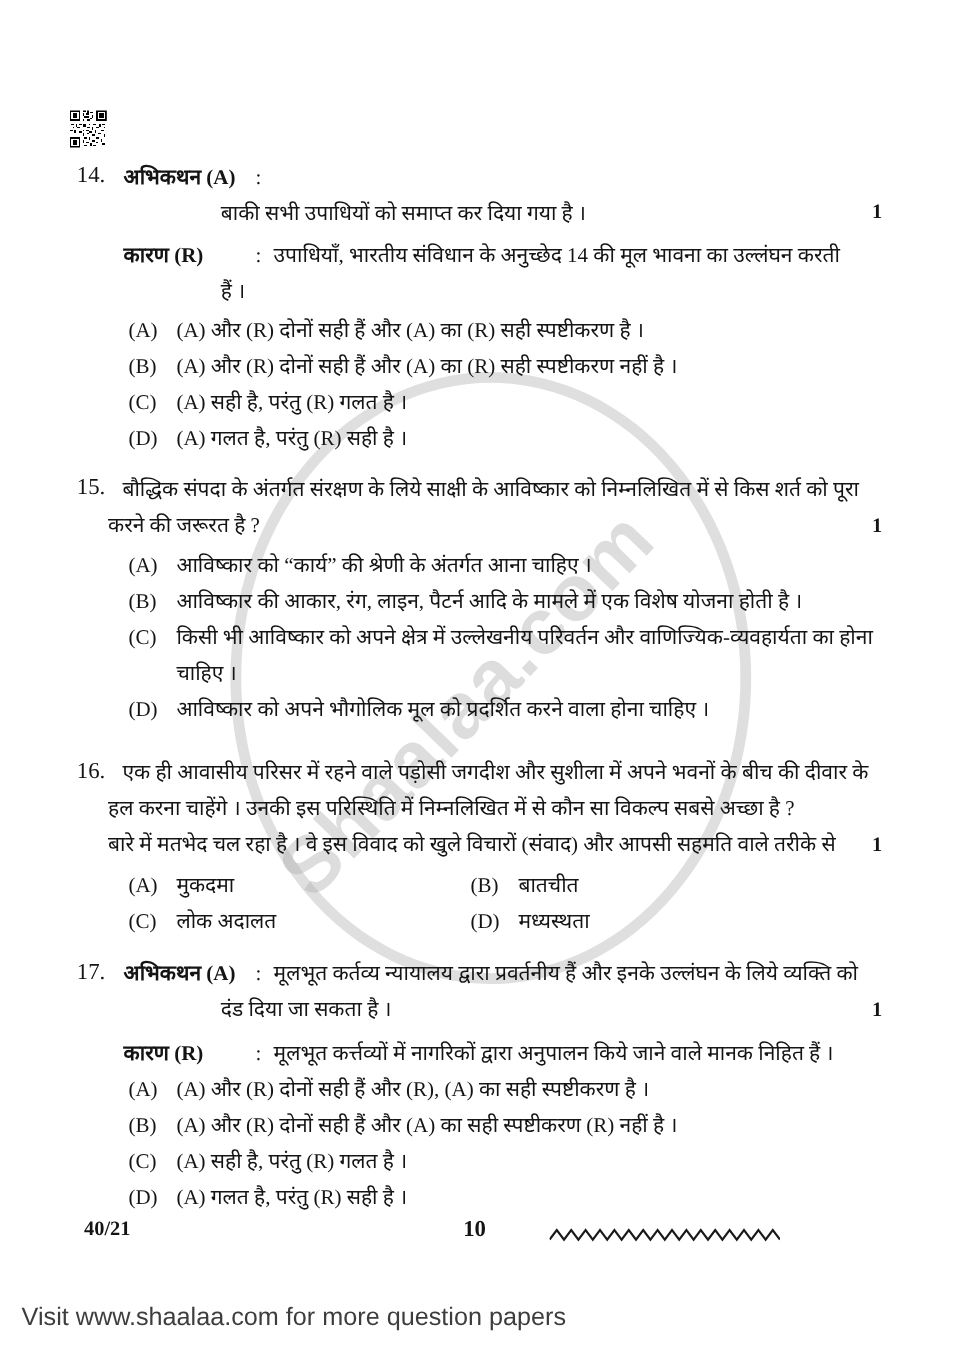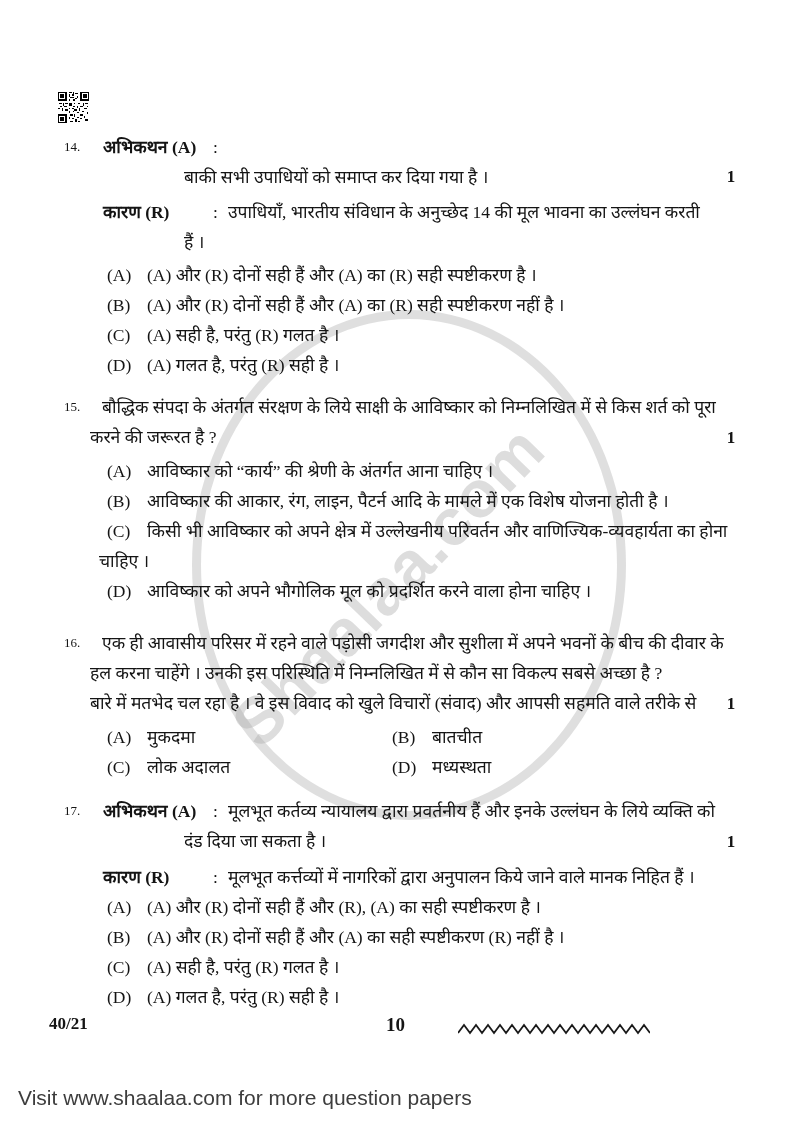--- a/index.html
+++ b/index.html
@@ -24,35 +24,35 @@
   .qr { position:absolute; left:58px; top:92px; width:31px; height:31px; }
 
   
   .q { position:absolute; left:64px; width:700px; }
   .row { height:30px; line-height:30px; font-size:17.5px; white-space:nowrap; }
   .ar   { display:grid; grid-template-columns:39px 110px 15px auto; }
   .qrow { display:grid; grid-template-columns:38px auto; }
   .body-cont { margin-left:26px; }
   .opt  { display:grid; grid-template-columns:40px auto; margin-left:43px; }
   .opt2 { display:grid; grid-template-columns:40px 245px 40px auto; margin-left:43px; }
-  .opt-cont { margin-left:35px; }
+  .opt-cont { margin-left:83px; }
   .ar-cont  { margin-left:120px; }
   .gap3 { margin-top:3px; } .gap4 { margin-top:4px; }
   .gap5 { margin-top:5px; } .gap6 { margin-top:6px; }
-  .qnum { font-size:13px; }
+  .qnum { font-size:19px; }
   .albl { font-weight:bold; }
   .colon{ text-align:left; }
 
   .marks {
     position:absolute; left:718px; width:26px; text-align:center;
     font-weight:bold; font-size:17px; line-height:28px; color:#141414;
   }
 
   
-  .paper-code { position:absolute; left:49px;  top:1014px; font-weight:bold; font-size:17px; }
+  .paper-code { position:absolute; left:70px;  top:1014px; font-weight:bold; font-size:17px; }
   .page-num   { position:absolute; left:386px; top:1014px; font-weight:bold; font-size:19px; }
   .zigzag     { position:absolute; left:458px; top:1022px; }
 
   .banner {
     position:absolute; left:18px; top:1086px;
     font-family:"Liberation Sans", sans-serif; font-size:21px; color:#3d3d3d;
   }
 </style>
 </head>
 <body>

